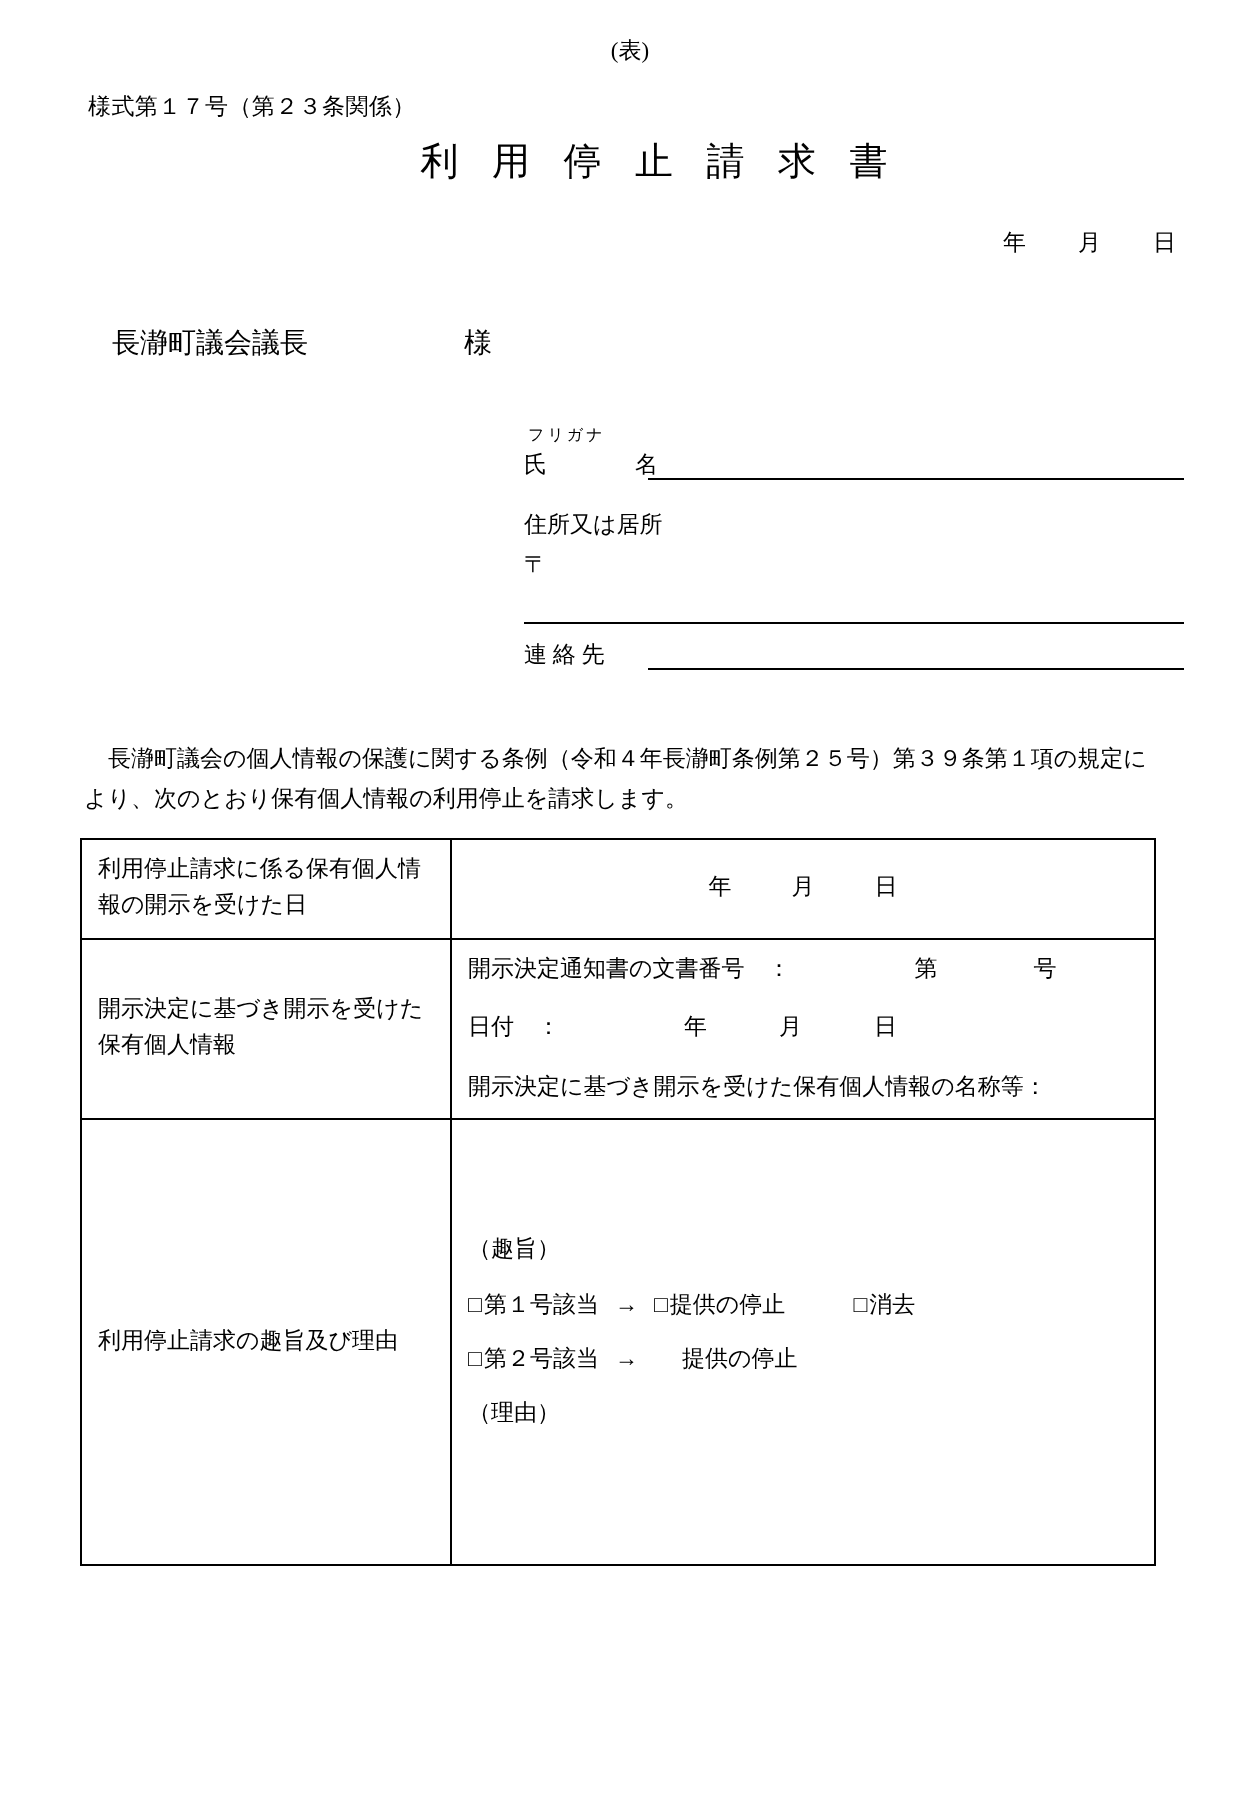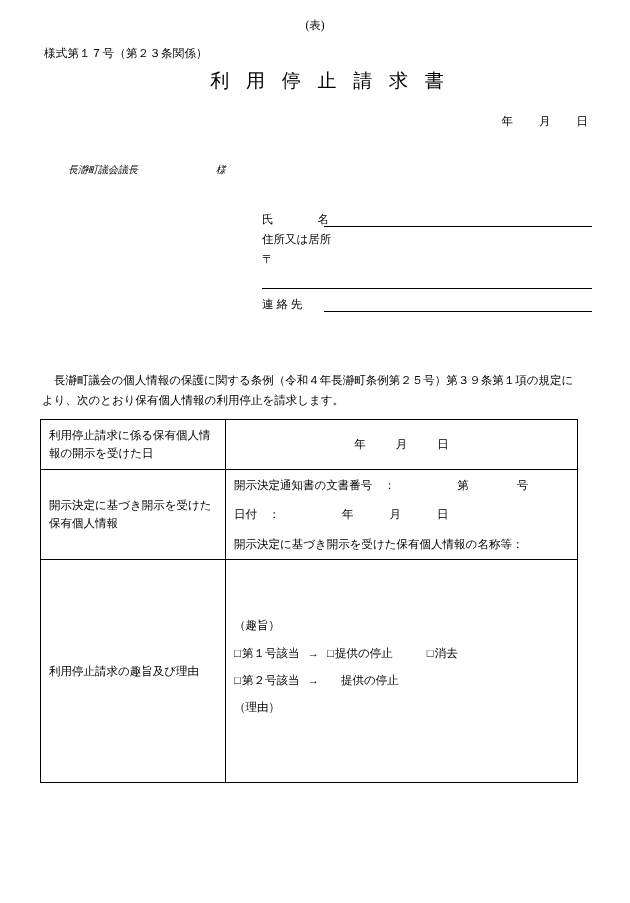--- a/index.html
+++ b/index.html
@@ -54,23 +54,22 @@
     text-align: right;
     font-size: 11.5px;
   }
   .date-line span.sp {
     display: inline-block;
     width: 26px;
   }
   .addressee {
     position: absolute;
     top: 163px;
-    left: 68px;
-    font-size: 10px;
-    font-style: italic;
+    left: 56px;
+    font-size: 14px;
   }
   .addressee .sama {
     display: inline-block;
     margin-left: 78px;
   }
   .applicant {
     position: absolute;
     top: 212px;
     left: 262px;
     width: 330px;
@@ -99,21 +98,21 @@
   }
   .uline {
     flex: 1 1 auto;
     border-bottom: 1px solid #000;
     height: 14px;
   }
   .plain-line {
     height: 17px;
   }
   .addr-label {
-    margin-top: 5px;
+    margin-top: 15px;
   }
   .post-mark {
     margin-top: 3px;
   }
   .blank-uline {
     margin-top: 4px;
     border-bottom: 1px solid #000;
     height: 15px;
     width: 330px;
   }
@@ -214,20 +213,21 @@
 
   <div class="date-line">
     <span>年</span><span class="sp"></span><span>月</span><span class="sp"></span><span>日</span>
   </div>
 
   <div class="addressee">
     <span>長瀞町議会議長</span><span class="sama">様</span>
   </div>
 
   <div class="applicant">
+    <span class="furigana">フリガナ</span>
     <div class="row">
       <span class="lbl lbl-spread">氏　　名</span>
       <span class="uline"></span>
     </div>
     <div class="plain-line addr-label">住所又は居所</div>
     <div class="plain-line post-mark">〒</div>
     <div class="blank-uline"></div>
     <div class="row contact-row">
       <span class="lbl">連 絡 先</span>
       <span class="uline"></span>

